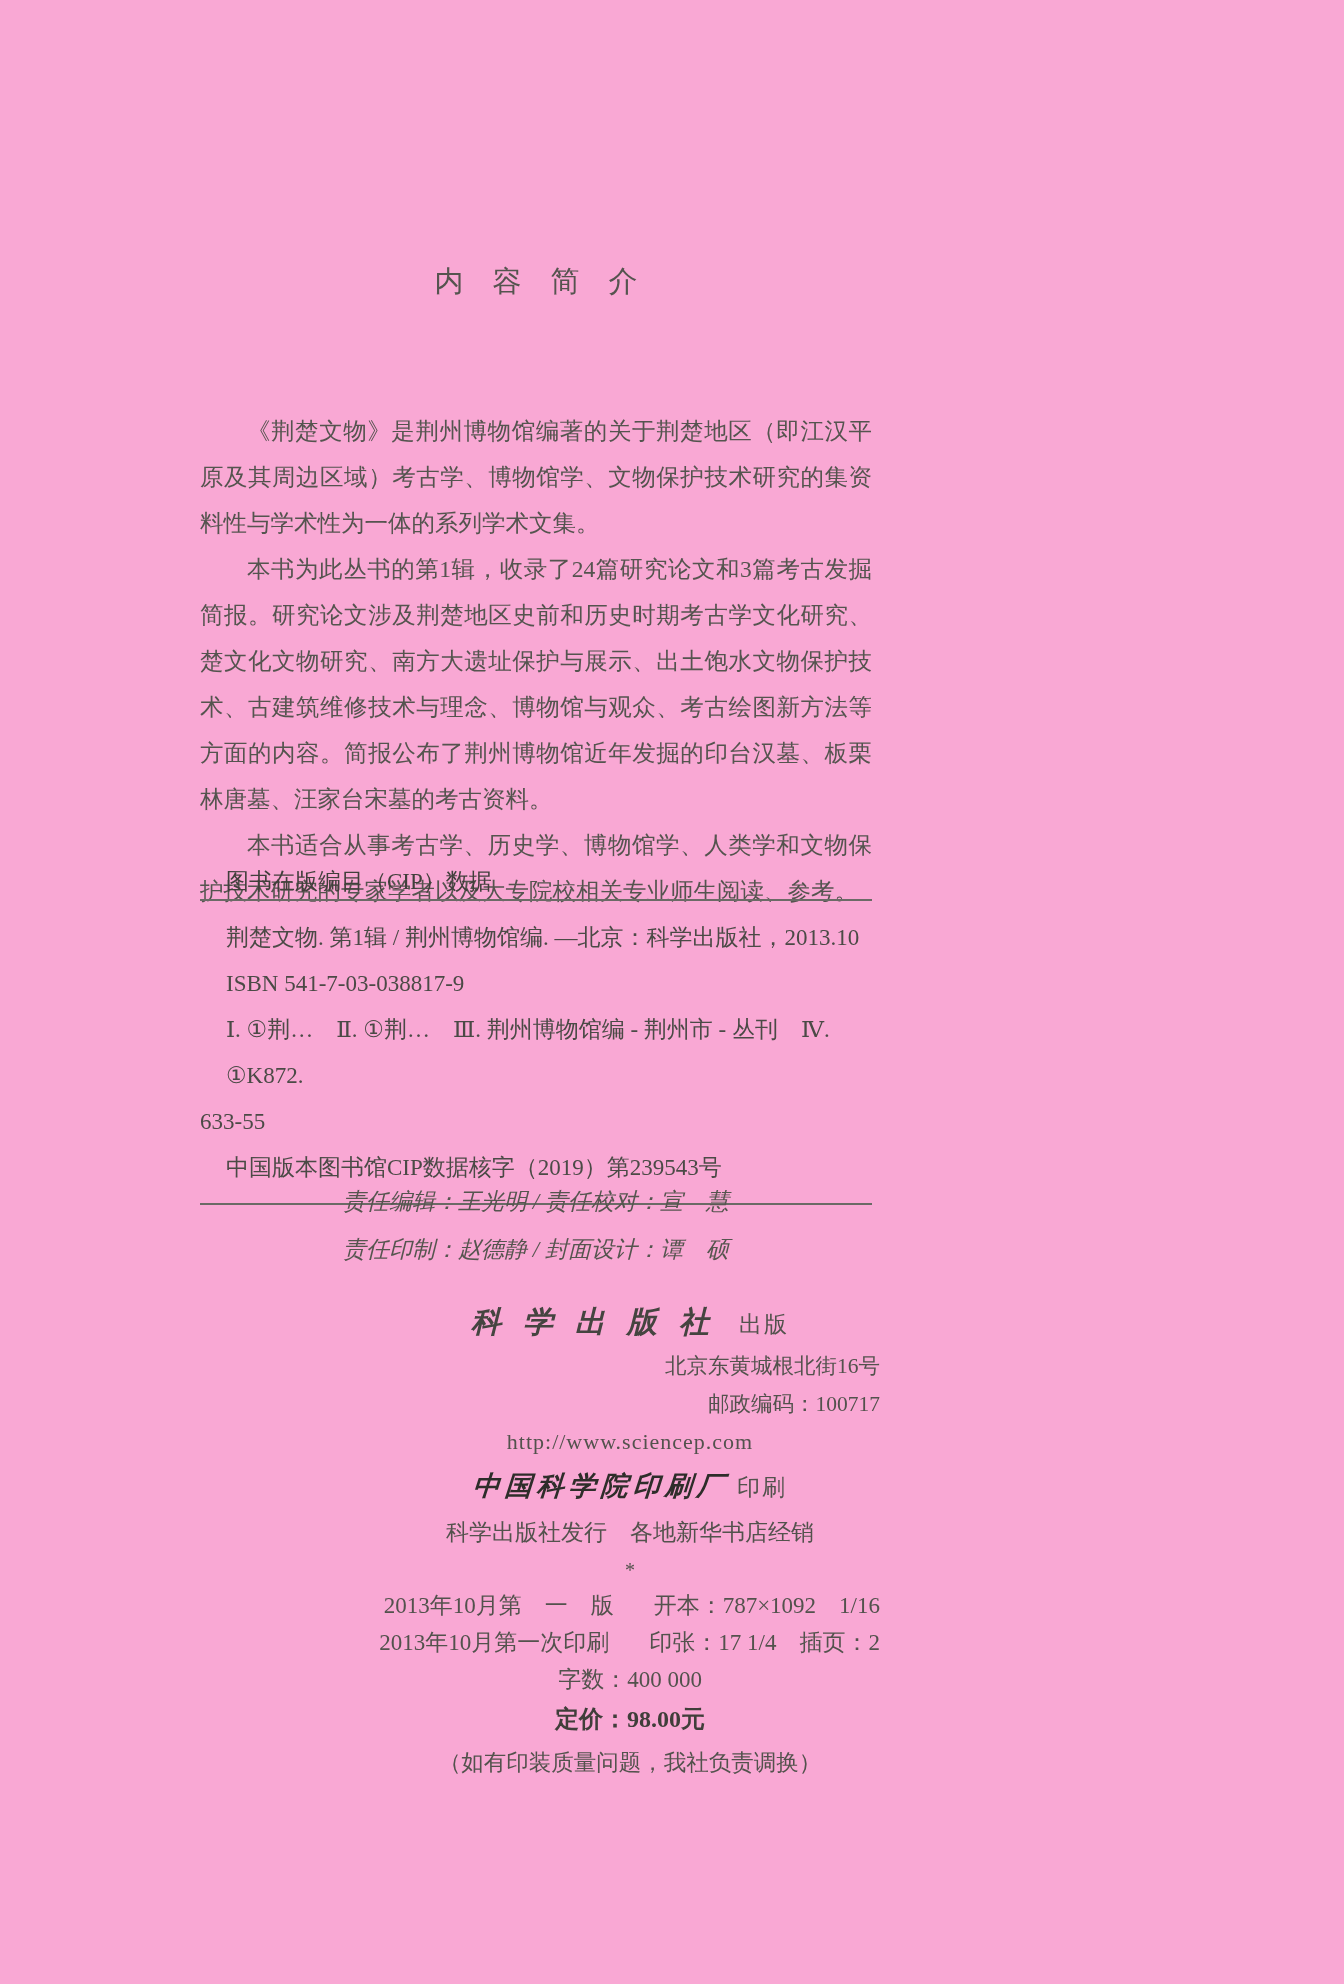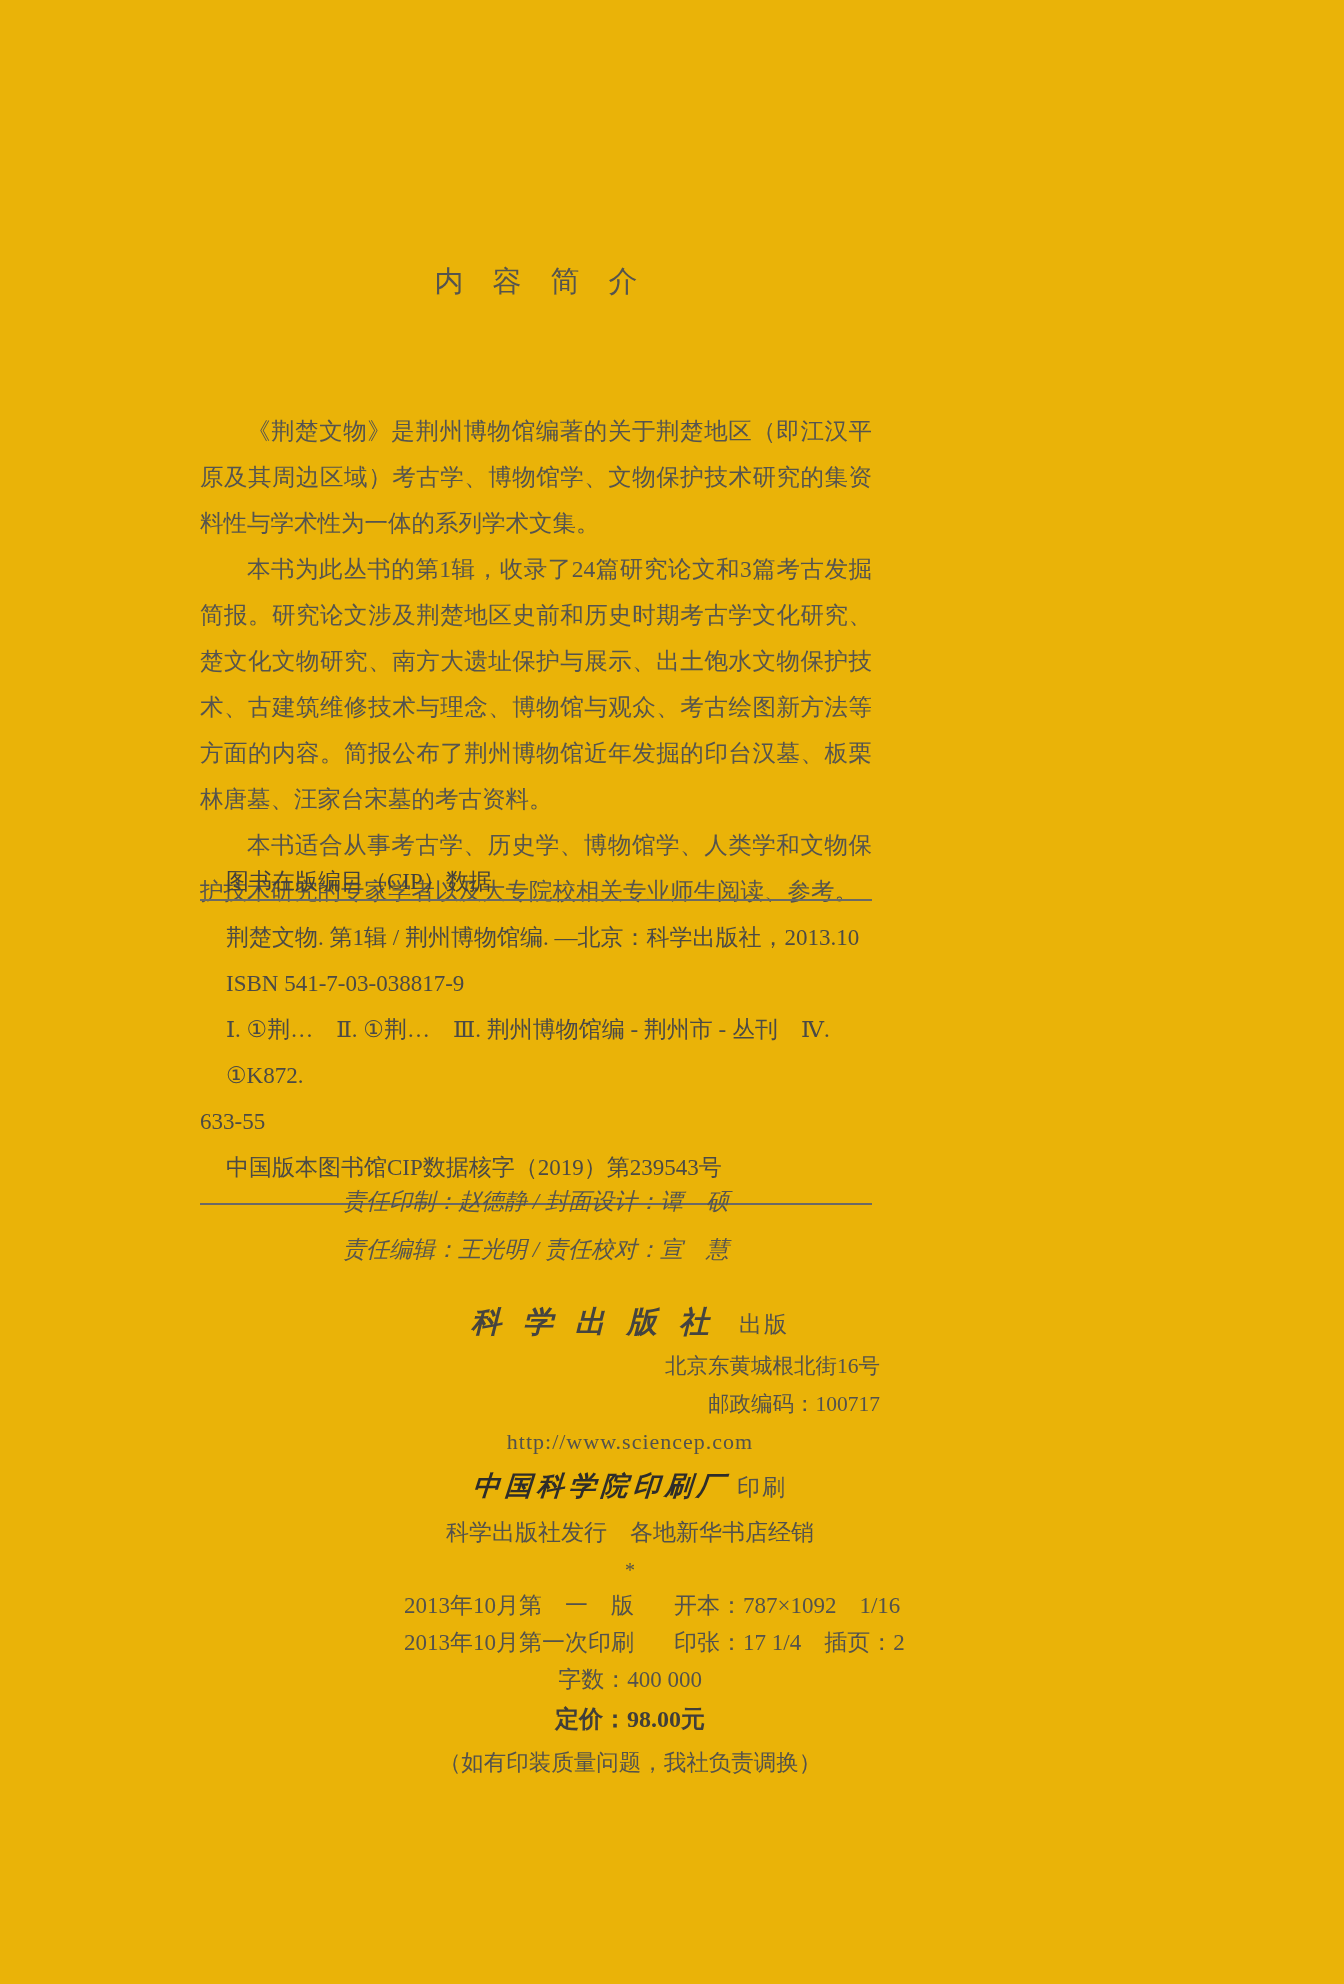--- a/index.html
+++ b/index.html
@@ -1,20 +1,20 @@
 <!DOCTYPE html>
 <html><head>
 <meta charset="utf-8">
 <style>
   html, body { margin: 0; padding: 0; background: #ffffff; }
   .page {
     position: relative;
     width: 1344px;
     height: 1984px;
-    background: #eab308;
+    background: #f9a8d4;
     font-family: "Liberation Serif", "DejaVu Serif", serif;
     color: #4d4c49;
     overflow: hidden;
   }
   .page-title {
     position: absolute;
     top: 262px; left: 200px; width: 672px;
     text-align: center;
     font-size: 29px;
     color: #55544f;
@@ -84,21 +84,21 @@
     letter-spacing: 5px;
     font-style: italic;
     transform: skewX(-4deg);
     display: inline-block;
     color: #2e2d2a;
   }
   .distribution-line { font-size: 23px; line-height: 40px; }
   .asterisk-line { font-size: 20px; line-height: 34px; }
   .spec-row {
     display: flex;
-    justify-content: flex-start;
+    justify-content: flex-end;
     font-size: 23px;
     line-height: 37px;
     white-space: nowrap;
     margin-left: 24px;
   }
   .spec-left  { width: 255px; text-align: left; }
   .spec-right { width: 285px; text-align: left; padding-left: 40px; }
   .word-count { font-size: 23px; line-height: 37px; }
   .price-line { font-size: 24px; font-weight: bold; line-height: 42px; color: #403e3a; }
   .note-line  { font-size: 22.5px; line-height: 46px; }
@@ -121,22 +121,22 @@
     <hr class="cip-rule">
     <div class="cip-line">荆楚文物. 第1辑 / 荆州博物馆编. —北京：科学出版社，2013.10</div>
     <div class="cip-line">ISBN 541-7-03-038817-9</div>
     <div class="cip-line">Ⅰ. ①荆…　Ⅱ. ①荆…　Ⅲ. 荆州博物馆编 - 荆州市 - 丛刊　Ⅳ. ①K872.</div>
     <div class="cip-line flush">633-55</div>
     <div class="cip-line">中国版本图书馆CIP数据核字（2019）第239543号</div>
     <hr class="cip-rule cip-rule-bottom">
   </div>
 
   <div class="credits">
+    <div>责任编辑：王光明 / 责任校对：宣　慧</div>
     <div>责任印制：赵德静 / 封面设计：谭　硕</div>
-    <div>责任编辑：王光明 / 责任校对：宣　慧</div>
   </div>
 
   <div class="colophon">
     <div class="publisher-line">
       <span class="script-name">科学出版社</span>
       <span class="role-suffix">出版</span>
     </div>
     <div class="address-line">北京东黄城根北街16号</div>
     <div class="address-line">邮政编码：100717</div>
     <div class="url-line">http://www.sciencep.com</div>

